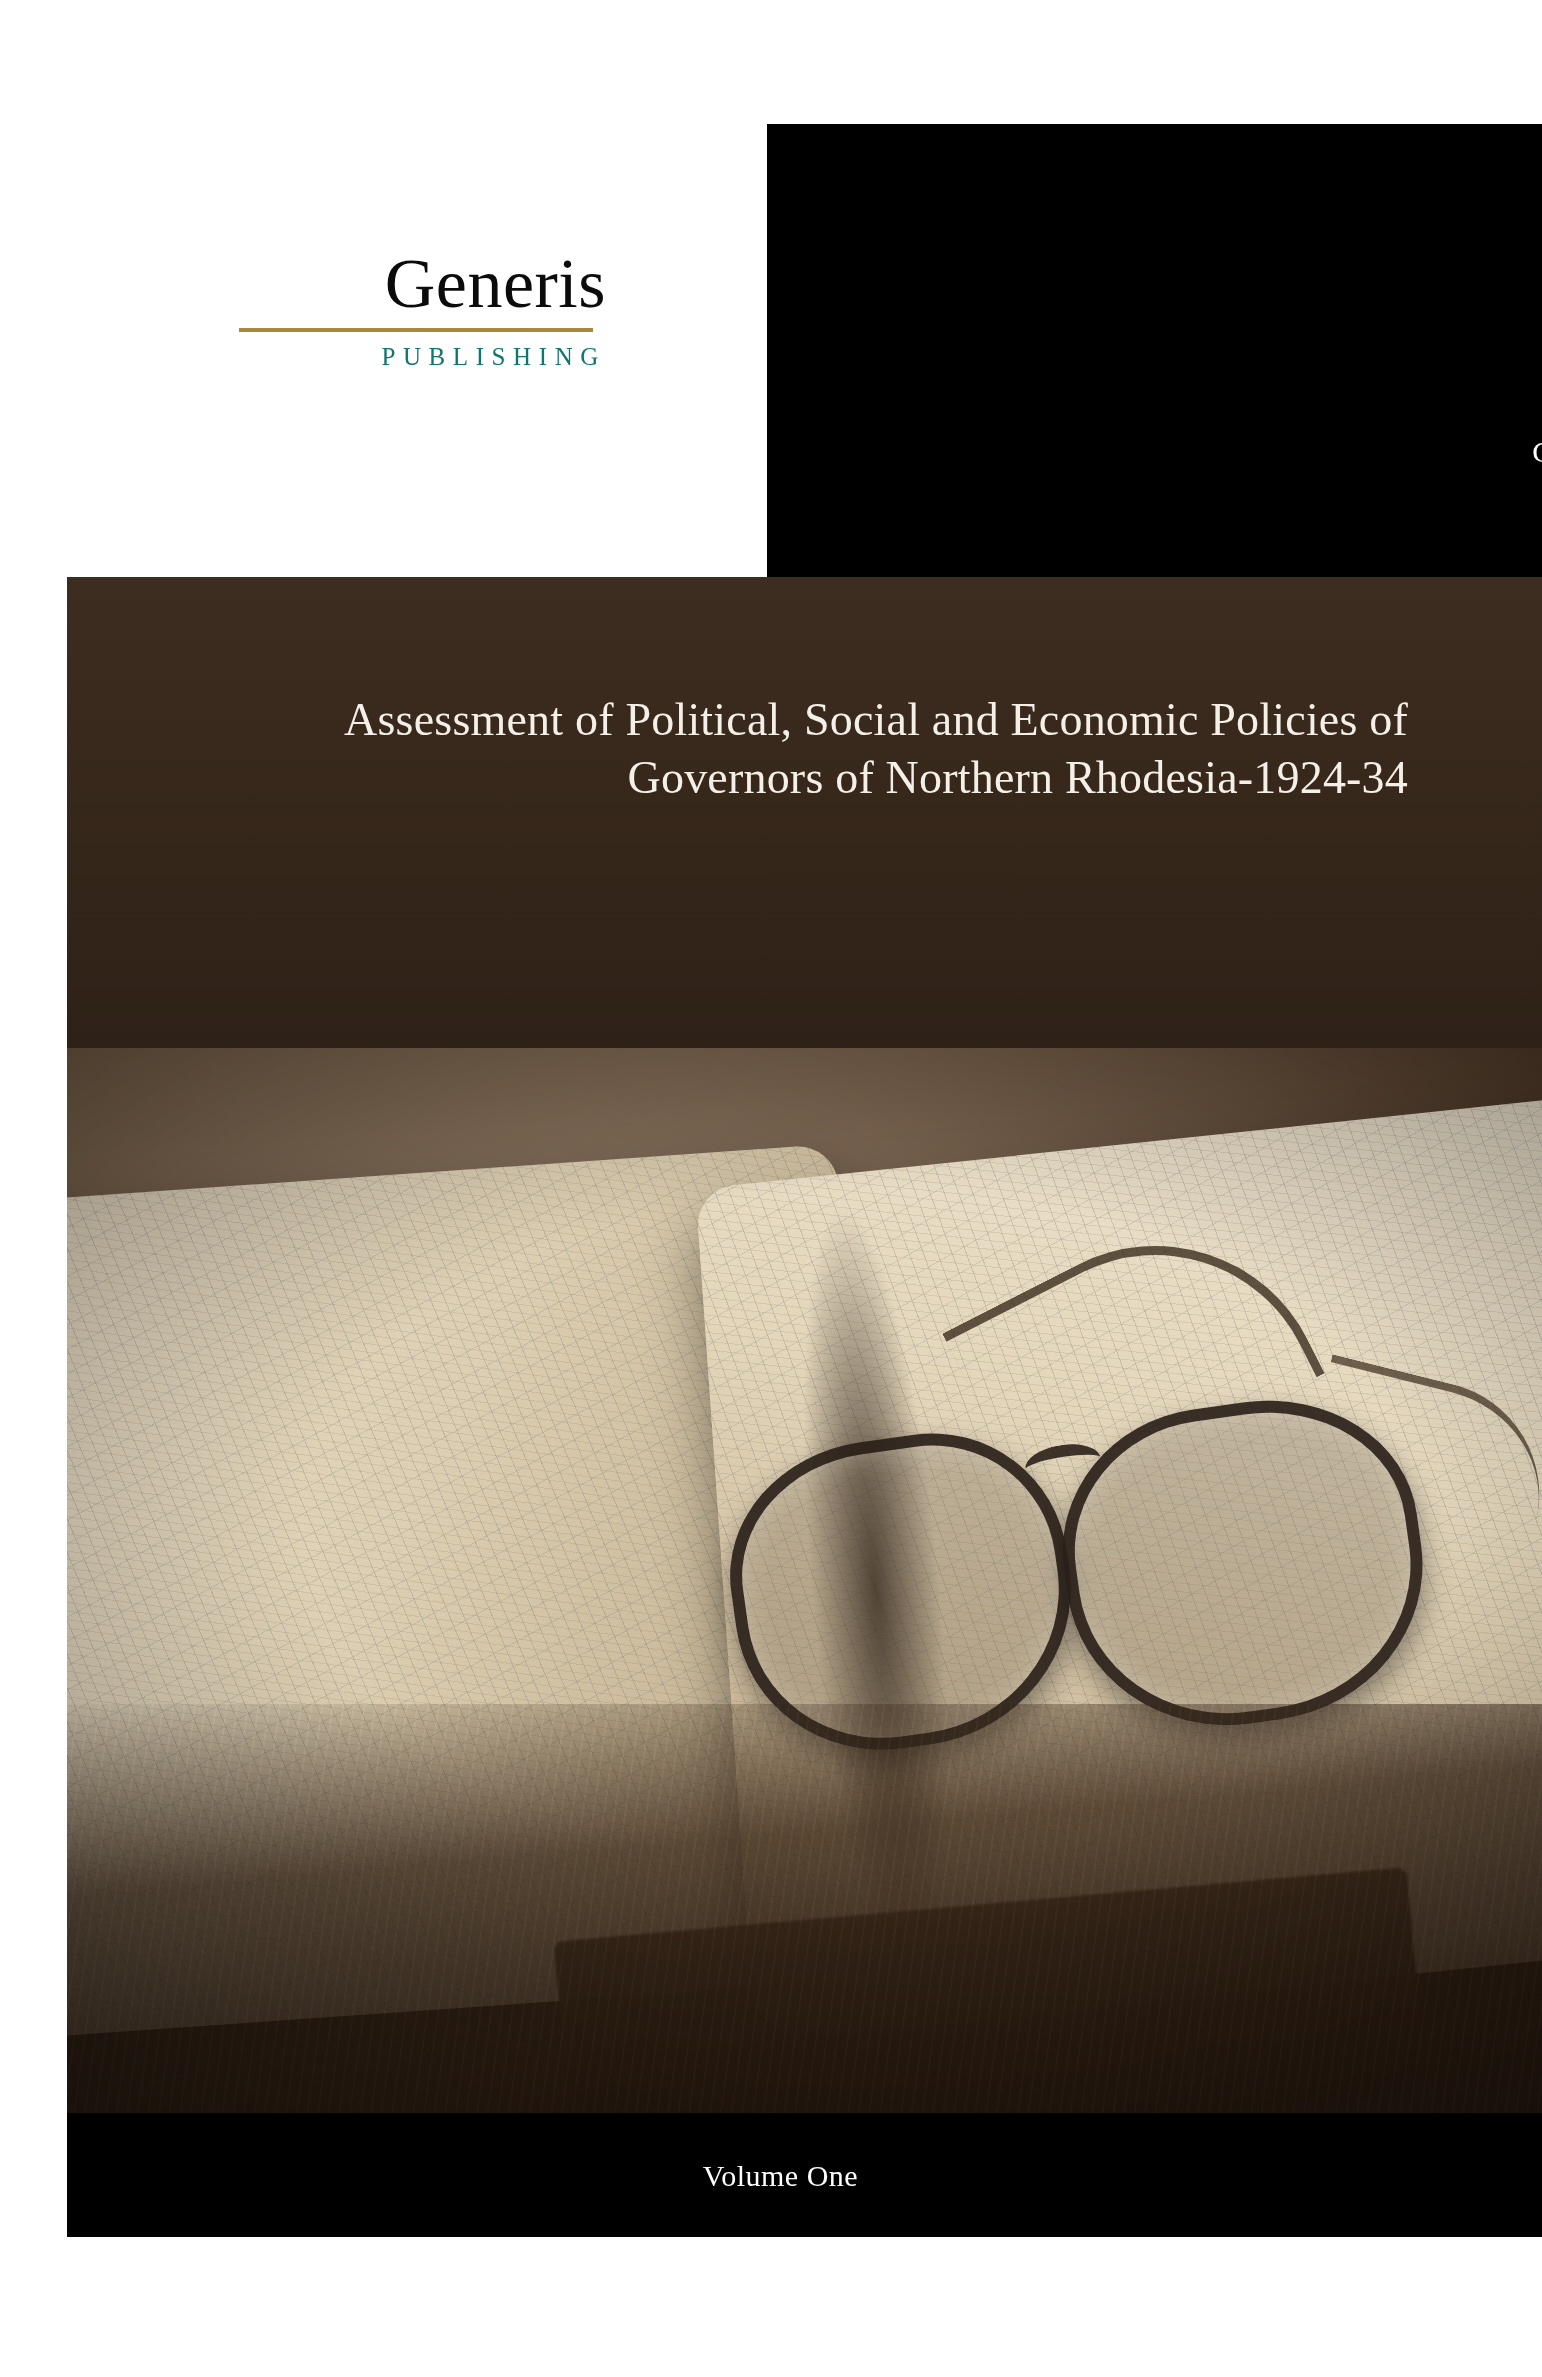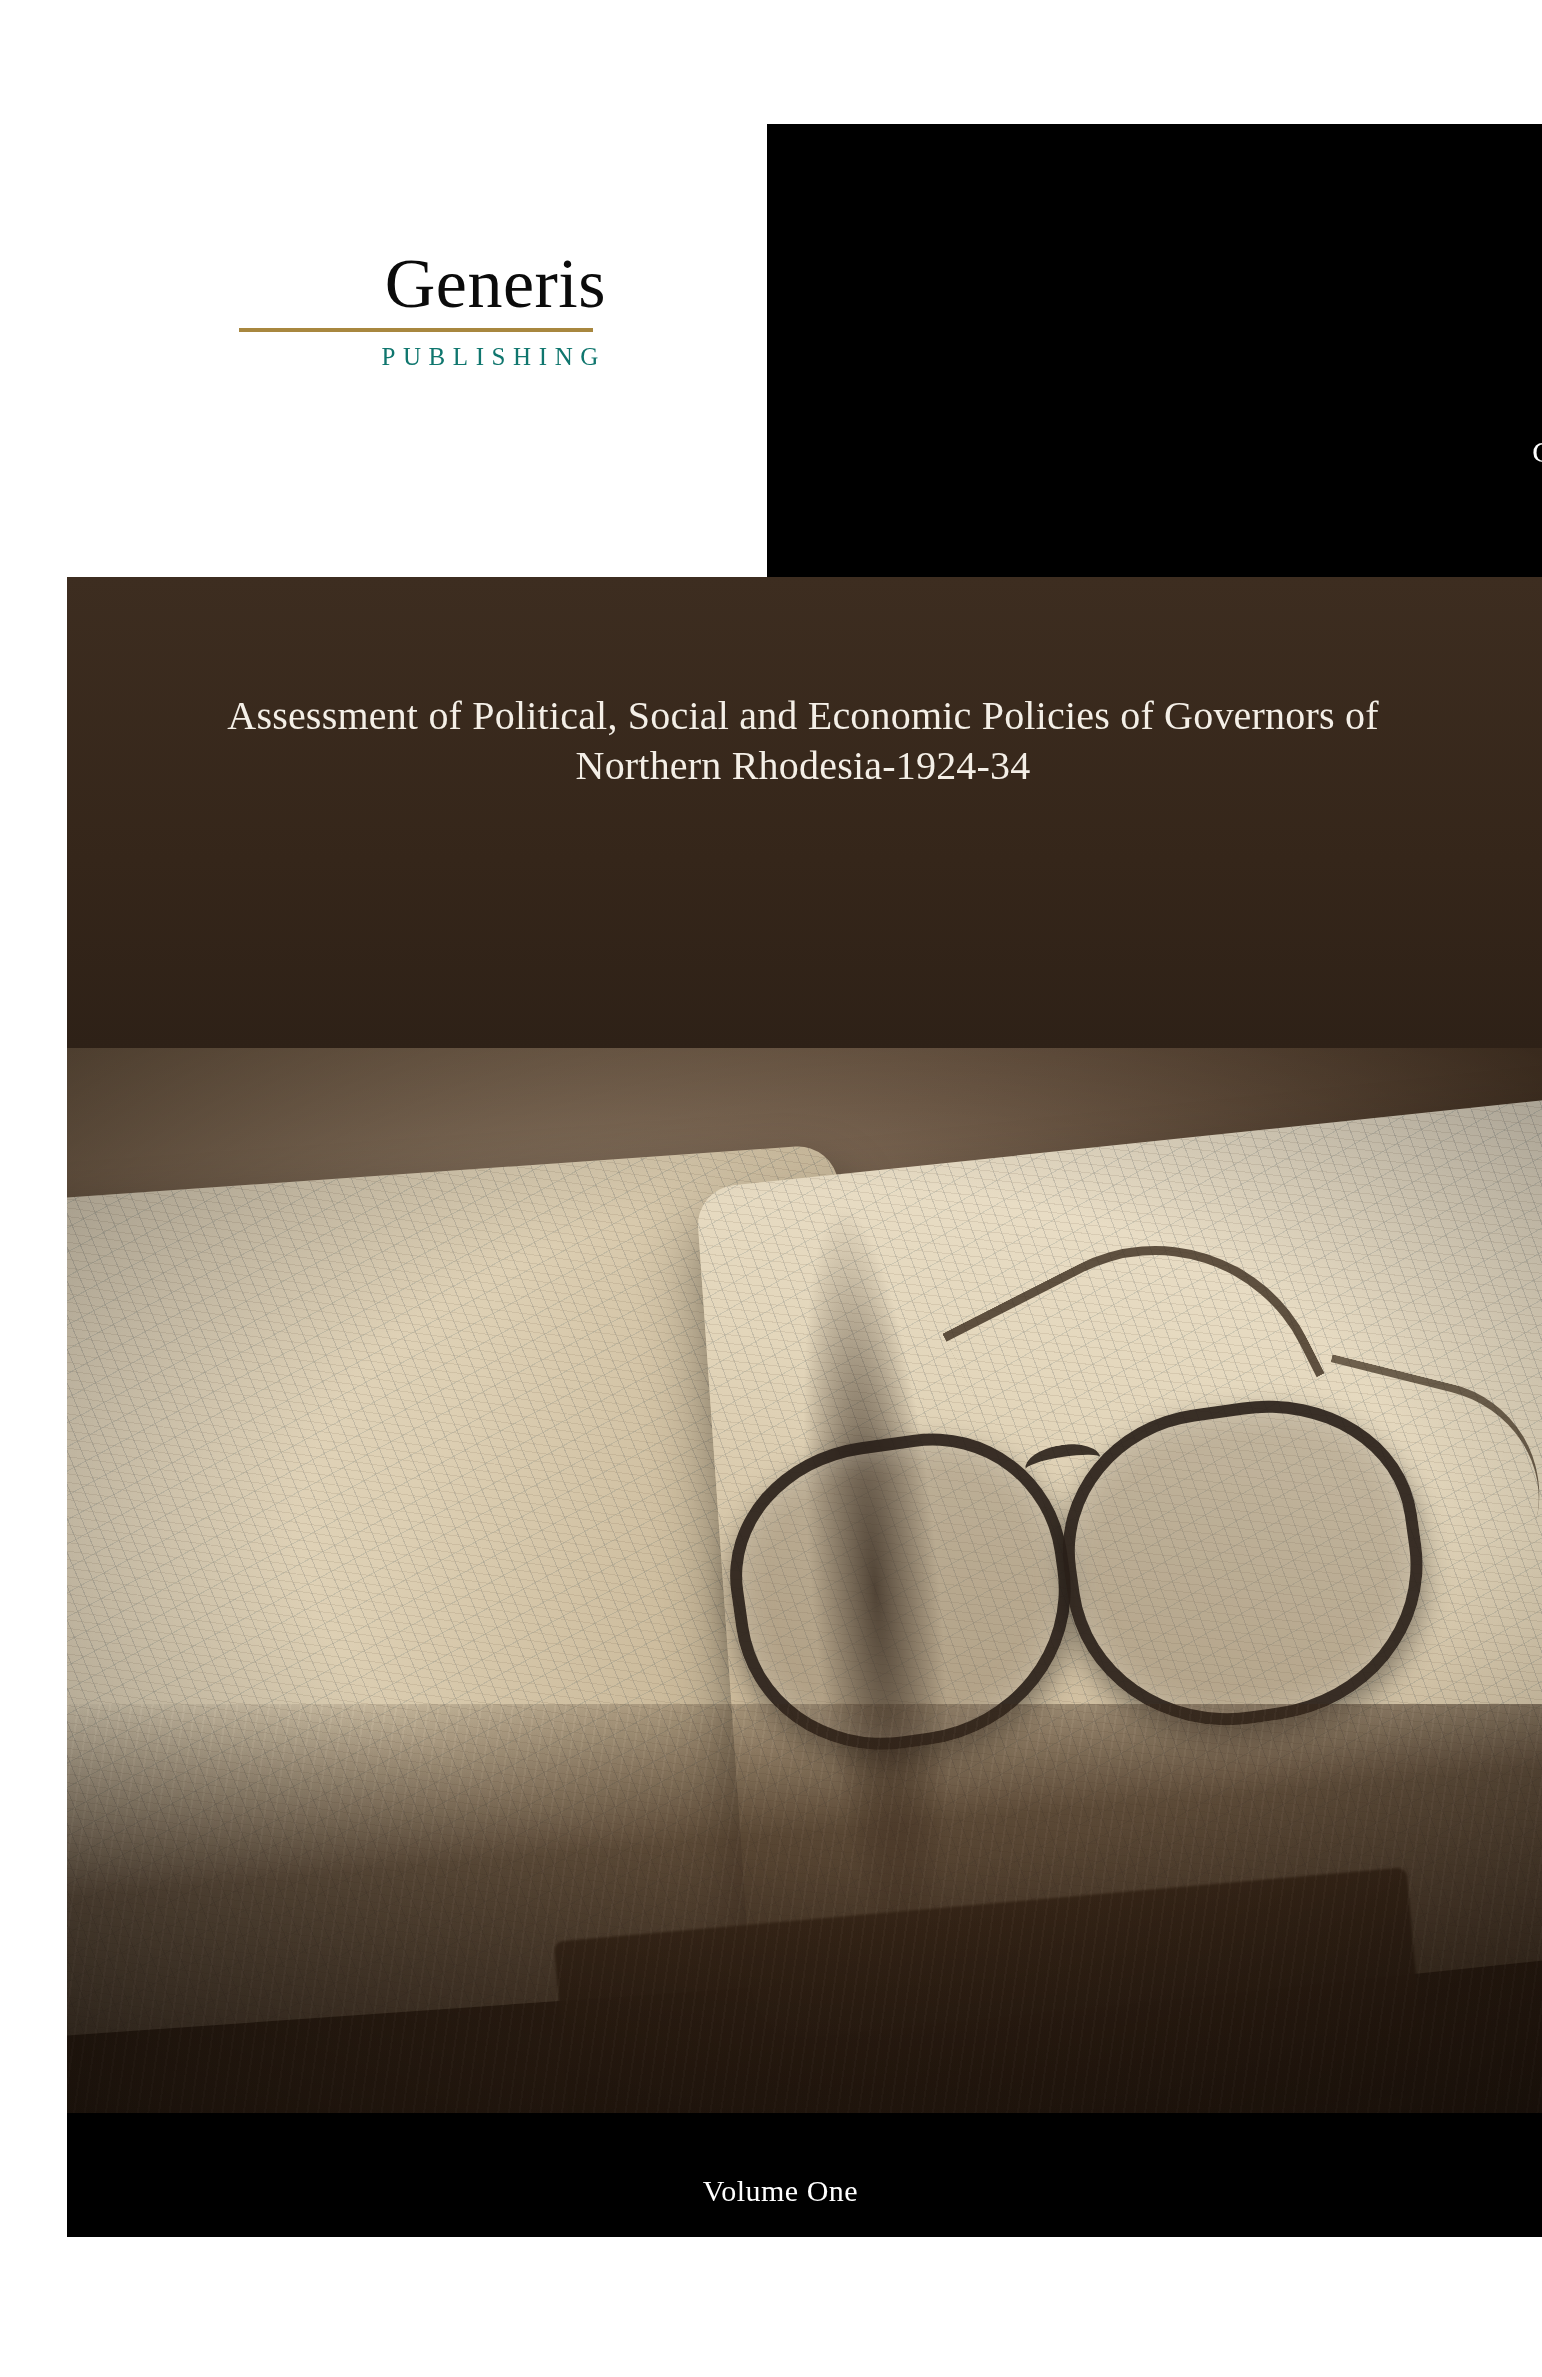--- a/index.html
+++ b/index.html
@@ -108,27 +108,26 @@
     top: 0;
     width: 1652px;
     height: 471px;
     background: linear-gradient(180deg, #3d2d20 0%, #35261a 60%, #2e2117 100%);
   }
   .book-title {
     position: absolute;
     left: 105px;
     top: 114px;
     width: 1236px;
-    text-align: center;
+    text-align: right;
     color: #f4efe7;
     font-family: "Liberation Serif", serif;
-    font-size: 40px;
+    font-size: 46px;
     line-height: 1.25;
     letter-spacing: 0.2px;
-    margin-left: 13px;
   }
 
   
   .photo {
     position: absolute;
     left: 0;
     top: 471px;
     width: 1652px;
     height: 1065px;
     overflow: hidden;
@@ -287,21 +286,21 @@
     position: absolute;
     left: 0;
     top: 1536px;
     width: 1652px;
     height: 124px;
     background: #000000;
   }
   .volume-text {
     position: absolute;
     left: 0;
-    top: 16px;
+    top: 1px;
     width: 1427px;
     height: 124px;
     line-height: 124px;
     text-align: center;
     color: #ffffff;
     font-family: "Liberation Serif", serif;
     font-size: 30px;
     letter-spacing: 0.5px;
   }
 </style>

